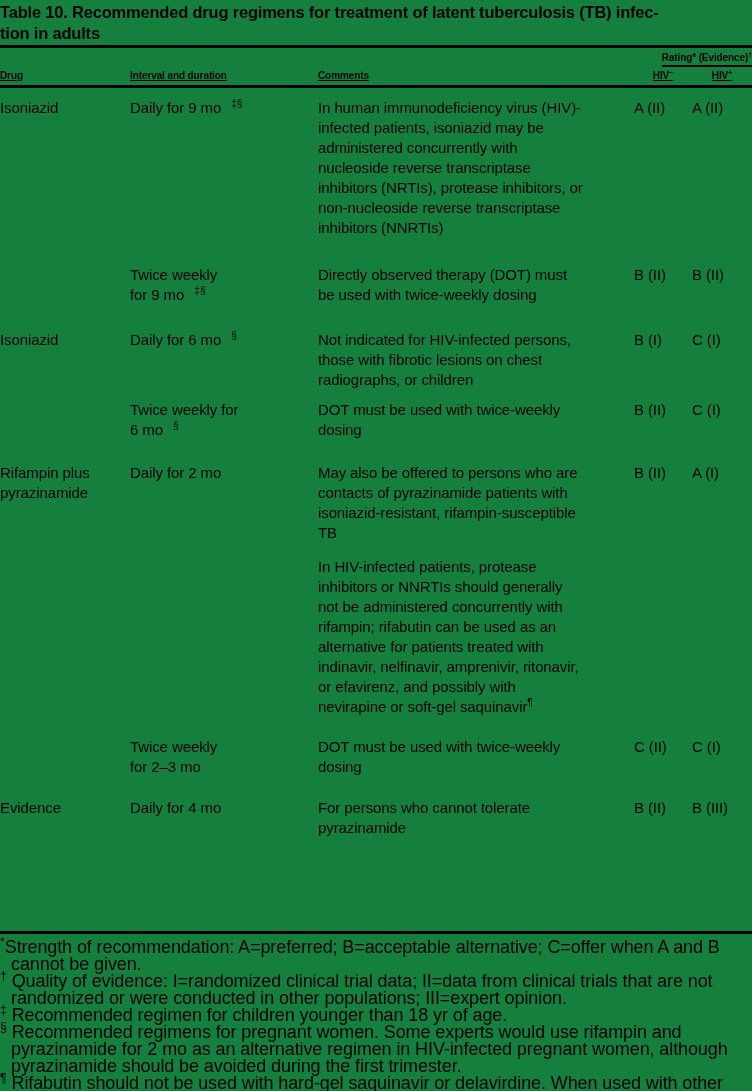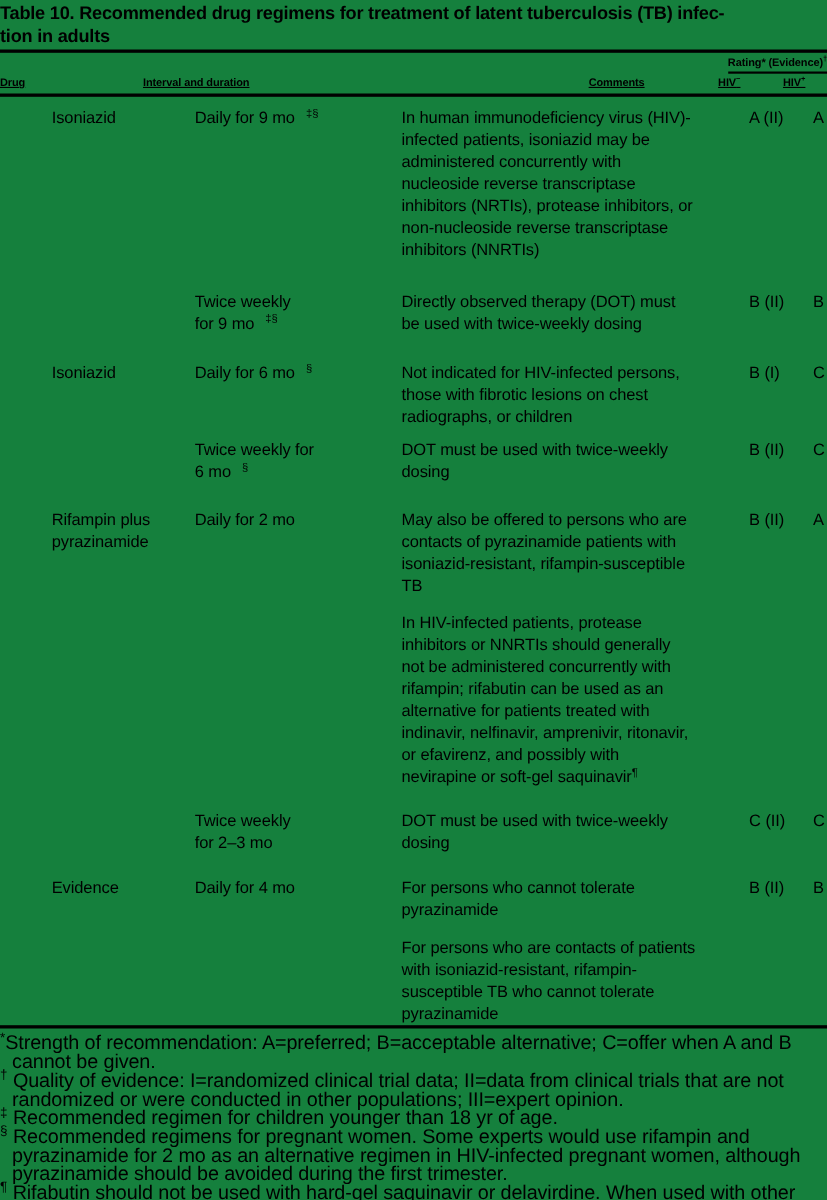--- a/index.html
+++ b/index.html
@@ -41,24 +41,24 @@
     white-space: nowrap;
   }
   .head-cols {
     display: grid;
     grid-template-columns: 130px 188px 316px 58px 60px;
     align-items: end;
     padding-top: 22px;
     padding-bottom: 4px;
     text-decoration: underline;
   }
-  .head-comments { text-align: right; padding-right: 48px; }
+  .head-comments { text-align: left; padding-right: 48px; }
   .head-hiv { text-align: center; white-space: nowrap; }
   
-  .tbody { padding-top: 10px; font-size: 15px; line-height: 20px; margin-left: 47px; }
+  .tbody { padding-top: 10px; font-size: 15px; line-height: 20px; }
   .trow {
     display: grid;
     grid-template-columns: 130px 188px 316px 58px 60px;
     align-items: start;
   }
   .cell-drug { padding-right: 8px; }
   .cell-interval { white-space: pre-line; padding-right: 10px; }
   .cell-comments { padding-right: 48px; }
   .cell-comments p { margin: 0 0 14px 0; }
   .cell-comments p:last-child { margin-bottom: 0; }
@@ -174,21 +174,20 @@
       </div>
       <div class="cell-rating">C (II)</div>
       <div class="cell-rating">C (I)</div>
     </div>
 
     <div class="trow r7">
       <div class="cell-drug">Evidence</div>
       <div class="cell-interval-wrap"><span class="cell-interval">Daily for 4 mo</span><sup></sup></div>
       <div class="cell-comments">
         <p><span>For persons who cannot tolerate pyrazinamide</span></p>
-        <p><span>For persons who are contacts of patients with isoniazid-resistant, rifampin-susceptible TB who cannot tolerate pyrazinamide</span></p>
       </div>
       <div class="cell-rating">B (II)</div>
       <div class="cell-rating">B (III)</div>
     </div>
 
   </div>
 
   <div class="rule rule-thin"></div>
 
   <div class="footnotes">

